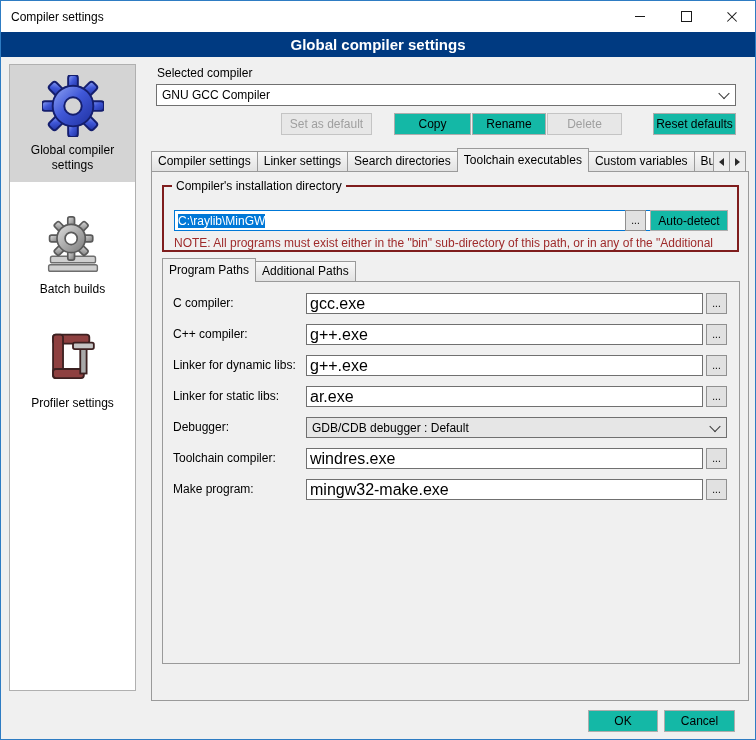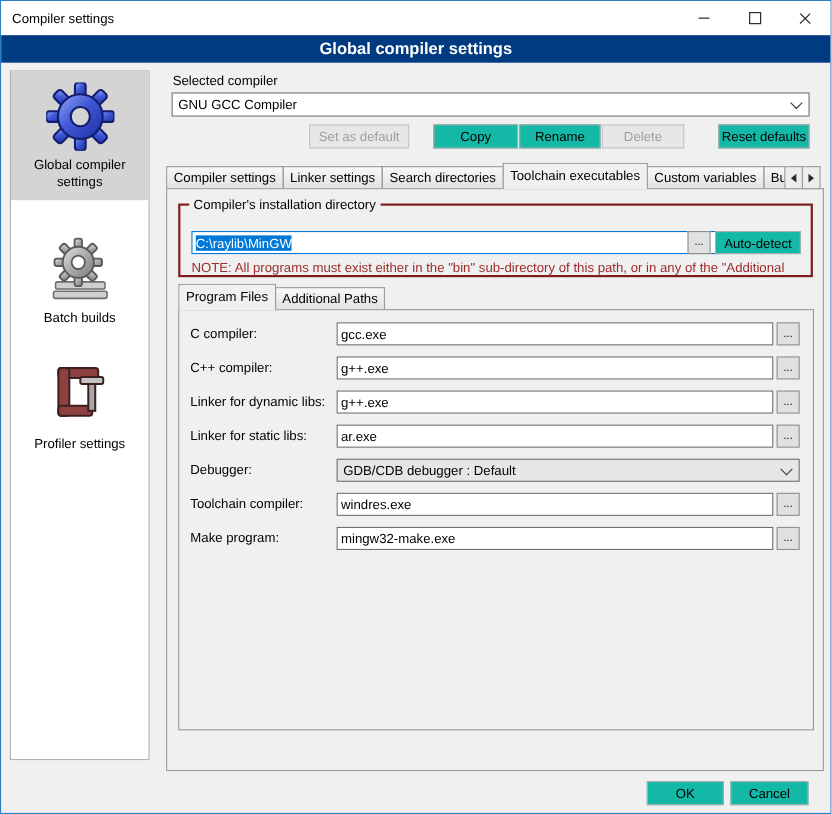--- a/index.html
+++ b/index.html
@@ -27,21 +27,21 @@
   .side-label{margin-top:6px;text-align:center;line-height:15px;}
   .mt12{margin-top:12px;} .mt22{margin-top:22px;}
 
   
   .btn{position:absolute;box-sizing:border-box;background:#14b8a6;border:1px solid #adadad;font-family:"Liberation Sans",sans-serif;font-size:12px;display:flex;align-items:center;justify-content:center;padding:0;cursor:default;}
   .btn.disabled{color:#9f9f9f;background:#e7e7e7;border-color:#c4c4c4;}
   .mini-btn{position:absolute;box-sizing:border-box;top:0;height:21px;width:21px;background:#e1e1e1;border:1px solid #909090;font-size:10px;text-align:center;line-height:16px;padding:0;}
   .combo{position:absolute;box-sizing:border-box;background:#fff;border:1px solid #707070;display:flex;align-items:center;padding:0 22px 0 5px;white-space:nowrap;overflow:hidden;}
   .combo.gray{background:#e6e6e6;}
   .chev{position:absolute;right:7px;top:50%;width:7px;height:7px;border-right:1.4px solid #3c3c3c;border-bottom:1.4px solid #3c3c3c;transform:translateY(-68%) rotate(45deg);}
-  .txt{position:absolute;box-sizing:border-box;border:1px solid #707070;background:#fff;font-family:"Liberation Sans",sans-serif;font-size:12px;padding:0 3px;height:21px;}
+  .txt{position:absolute;box-sizing:border-box;border:1px solid #707070;background:#fff;font-family:"Liberation Sans",sans-serif;font-size:16px;padding:0 3px;height:21px;}
   .lbl{position:absolute;font-size:12px;}
 
   
   .tabstrip{position:absolute;display:flex;align-items:flex-end;overflow:hidden;z-index:3;height:24px;}
   .tab{box-sizing:border-box;height:20px;line-height:19px;margin-bottom:1px;margin-right:-1px;padding:0 6px;border:1px solid #9a9a9a;border-bottom:none;background:linear-gradient(#f8f8f8,#e2e2e2);white-space:nowrap;}
   .tab.active{height:24px;line-height:23px;margin-bottom:0;background:#f0f0f0;position:relative;z-index:4;}
   .tab-arrows{position:absolute;display:flex;z-index:5;}
   .arrow-btn{width:17px;height:21px;box-sizing:border-box;border:1px solid #9a9a9a;background:#ededed;display:flex;align-items:center;justify-content:center;margin-left:-1px;}
   .tri-l{width:0;height:0;border-top:4px solid transparent;border-bottom:4px solid transparent;border-right:5px solid #2a2a2a;}
   .tri-r{width:0;height:0;border-top:4px solid transparent;border-bottom:4px solid transparent;border-left:5px solid #2a2a2a;}
@@ -181,21 +181,21 @@
       <span class="legend">Compiler's installation directory</span>
       <div class="pathbox" style="left:10px;top:23px;width:480px;height:21px">
         <span class="sel">C:\raylib\MinGW</span>
       </div>
       <button class="mini-btn" style="left:461px;top:23px">...</button>
       <button class="btn" style="left:486px;top:23px;width:78px;height:21px">Auto-detect</button>
       <div class="note">NOTE: All programs must exist either in the "bin" sub-directory of this path, or in any of the "Additional</div>
     </div>
 
     <div class="tabstrip" style="left:10px;top:86px;width:400px">
-      <div class="tab active">Program Files</div>
+      <div class="tab active">Program Paths</div>
       <div class="tab">Additional Paths</div>
     </div>
 
     <div class="panel" style="left:10px;top:109px;width:578px;height:383px">
 
       <div class="prog-row" style="top:11px">
         <span class="prog-label">C compiler:</span>
         <input class="txt prog-input" value="gcc.exe" style="">
         <button class="mini-btn" style="left:543px">...</button>
       </div>

